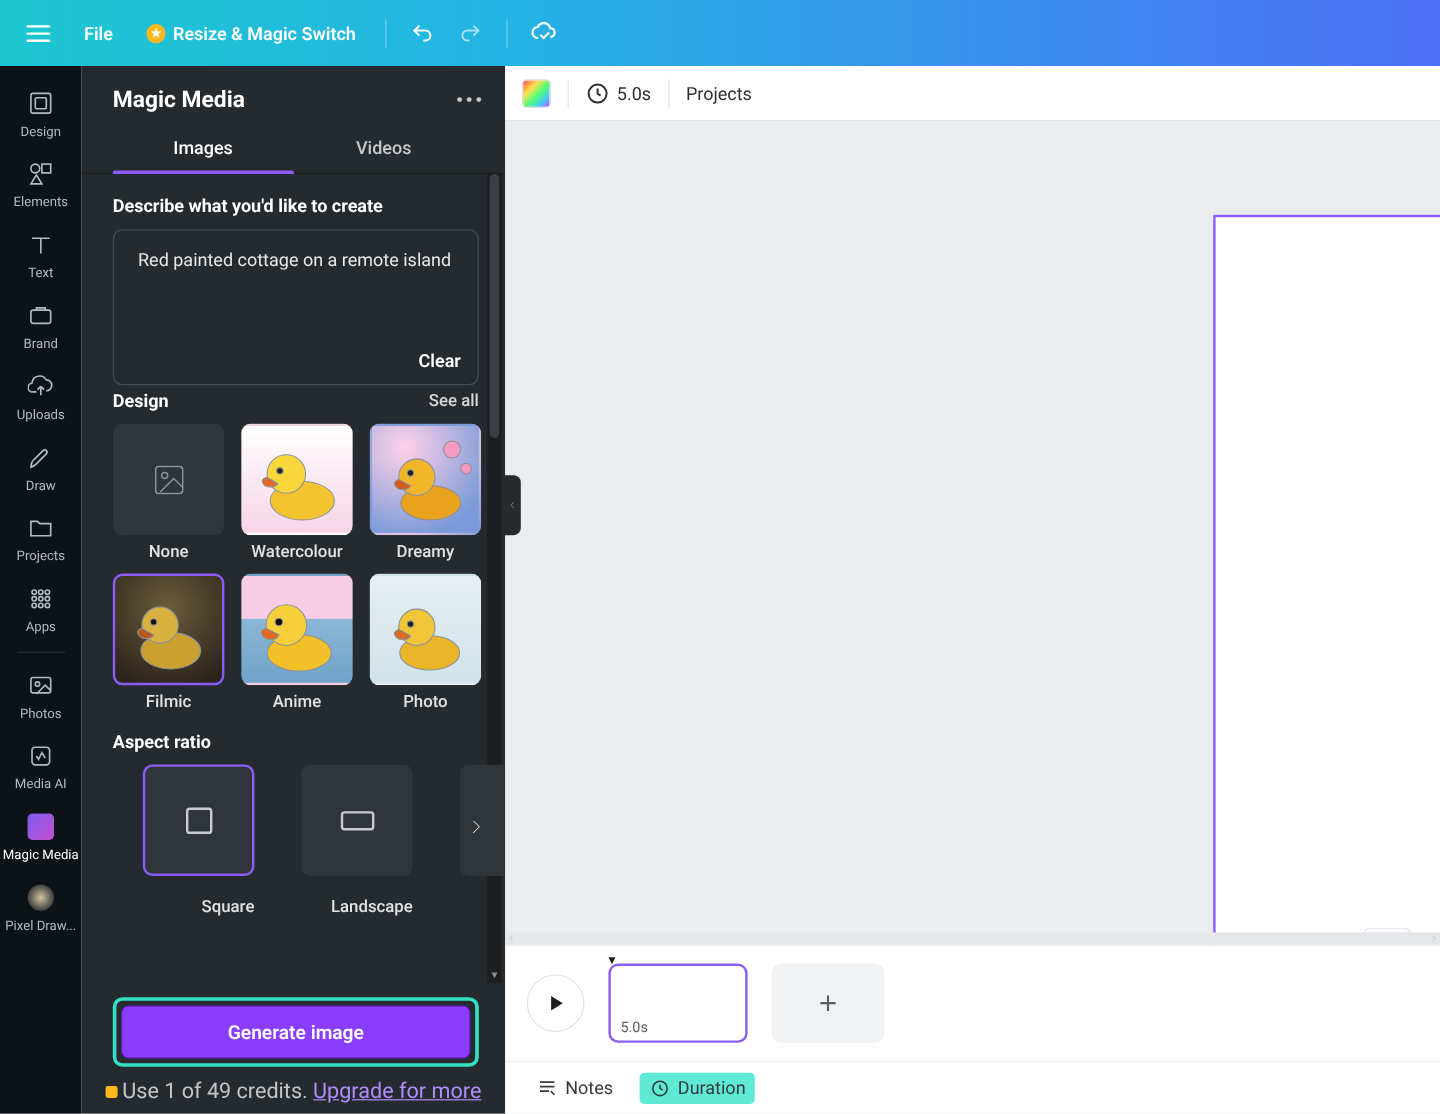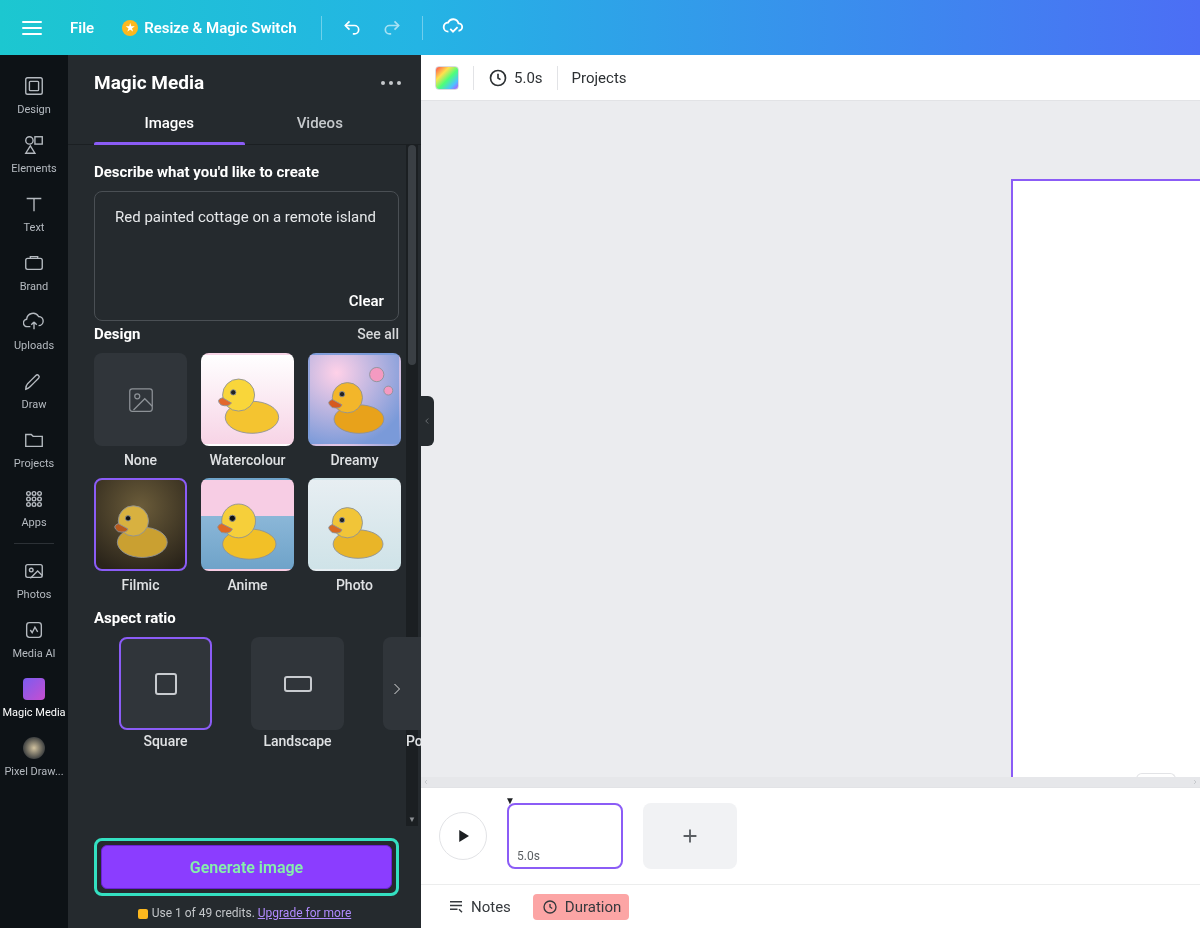--- a/index.html
+++ b/index.html
@@ -41,31 +41,31 @@
   .row-head { display:flex; justify-content:space-between; align-items:center; margin-bottom:10px;}
   .see-all { font-size:14px; color:#d6d8da; cursor:pointer; font-weight:500;}
   .style-grid { display:grid; grid-template-columns:repeat(3,1fr); gap:10px 14px; margin-bottom:16px;}
   .style-tile { display:flex; flex-direction:column; align-items:center; gap:6px; cursor:pointer;}
   .thumb { width:93px; height:93px; border-radius:8px; background:#30353a; border:2px solid transparent; display:flex; align-items:center; justify-content:center; overflow:hidden; position:relative;}
   .thumb.selected { border-color:#8b5cf6; }
   .thumb svg { stroke:#8d9297; fill:none; }
   .style-label { font-size:14px; color:#e0e2e4; font-weight:500;}
   
   .aspect-grid { display:grid; grid-template-columns:repeat(3,1fr); gap:10px 14px; position:relative;}
-  .aspect-tile { display:flex; flex-direction:column; align-items:center; gap:3px; cursor:pointer;padding-left:25px;}
+  .aspect-tile { display:flex; flex-direction:column; align-items:flex-end; gap:18px; cursor:pointer;padding-left:25px;}
   .aspect-thumb { width:93px; height:93px; border-radius:8px; background:#30353a; border:2px solid transparent; display:flex; align-items:center; justify-content:center;}
   .aspect-thumb.selected { border-color:#8b5cf6; }
   .aspect-shape { border:2px solid #c8cbcf; border-radius:3px; }
   .aspect-label { font-size:14px; color:#e0e2e4; font-weight:500;}
   .chev-next { position:absolute; right:-8px; top:42px; width:20px; height:20px; cursor:pointer;}
   .chev-next svg { stroke:#fff; fill:none;}
   .gen-wrap { padding:12px 22px 6px 26px; position:relative; }
   .gen-outline { border:3px solid #34e0c1; border-radius:8px; padding:4px;}
-  .gen-btn { width:100%; height:44px; border-radius:6px; background:#8b3dff; color:#86efac; font-size:16px; font-weight:600; display:flex; align-items:center; justify-content:center; cursor:pointer; border:1px solid #6b21d6;}
-  .credits { text-align:center; font-size:12px; color:#c3c6c9; padding:4px 0 8px;}
+  .gen-btn { width:100%; height:44px; border-radius:6px; background:#8b3dff; color:#ffffff; font-size:16px; font-weight:600; display:flex; align-items:center; justify-content:center; cursor:pointer; border:1px solid #6b21d6;}
+  .credits { text-align:center; font-size:18px; color:#c3c6c9; padding:4px 0 8px;}
   .credits .crown-mini { display:inline-block; width:10px; height:10px; background:#fdb81e; border-radius:2px; margin-right:4px; vertical-align:middle;}
   .credits a { color:#b18bff; text-decoration:underline; cursor:pointer;}
   
   .canvas-area { position:absolute; top:55px; left:421px; right:0; bottom:141px; background:#ebecef; }
   .canvas-toolbar { position:absolute; top:0; left:0; right:0; height:46px; background:#fff; display:flex; align-items:center; padding:0 14px; gap:14px; border-bottom:1px solid #e2e3e6;}
   .color-swatch { width:24px; height:24px; border-radius:4px; background:linear-gradient(135deg,#ff4d4d,#ffe14d 30%,#4dff7a 55%,#4dc3ff 80%,#c14dff); cursor:pointer; border:1px solid #d9dbdf;}
   .ct-sep { width:1px; height:24px; background:#e2e3e6;}
   .ct-item { display:flex; align-items:center; gap:6px; color:#2d3134; font-size:15px; cursor:pointer;}
   .ct-item svg { stroke:#2d3134; fill:none; stroke-width:2;}
   .page { position:absolute; top:124px; left:590px; width:800px; height:624px; background:#fff; border:2px solid #8b5cf6; }
@@ -82,21 +82,21 @@
   .play-btn { width:48px; height:48px; border-radius:50%; border:1px solid #e2e3e6; display:flex; align-items:center; justify-content:center; cursor:pointer;}
   .play-btn svg { fill:#1c1f22; }
   .frame-thumb { width:116px; height:66px; border:2px solid #8b5cf6; border-radius:8px; background:#fff; position:relative; cursor:pointer;}
   .frame-label { position:absolute; left:8px; bottom:4px; font-size:12px; color:#5a5e62;}
   .frame-marker { position:absolute; top:-10px; left:-4px; font-size:10px; color:#1c1f22;}
   .add-frame { width:94px; height:66px; border-radius:8px; background:#f1f2f4; display:flex; align-items:center; justify-content:center; cursor:pointer;}
   .add-frame svg { stroke:#5a5e62; fill:none; stroke-width:2;}
   .tl-bottom { height:45px; border-top:1px solid #eceded; display:flex; align-items:center; padding-left:18px; gap:14px;}
   .tlb-item { display:flex; align-items:center; gap:6px; color:#35393d; font-size:15px; cursor:pointer; padding:4px 8px; border-radius:4px;}
   .tlb-item svg { stroke:#35393d; fill:none; stroke-width:1.8;}
-  .tlb-item.boxed { background:#fca5a5;}
+  .tlb-item.boxed { background:#5eead4;}
 </style>
 </head>
 <body>
 
 <div class="topbar">
   <div class="hamburger">
       <span></span>
       <span></span>
       <span></span>
     </div>

